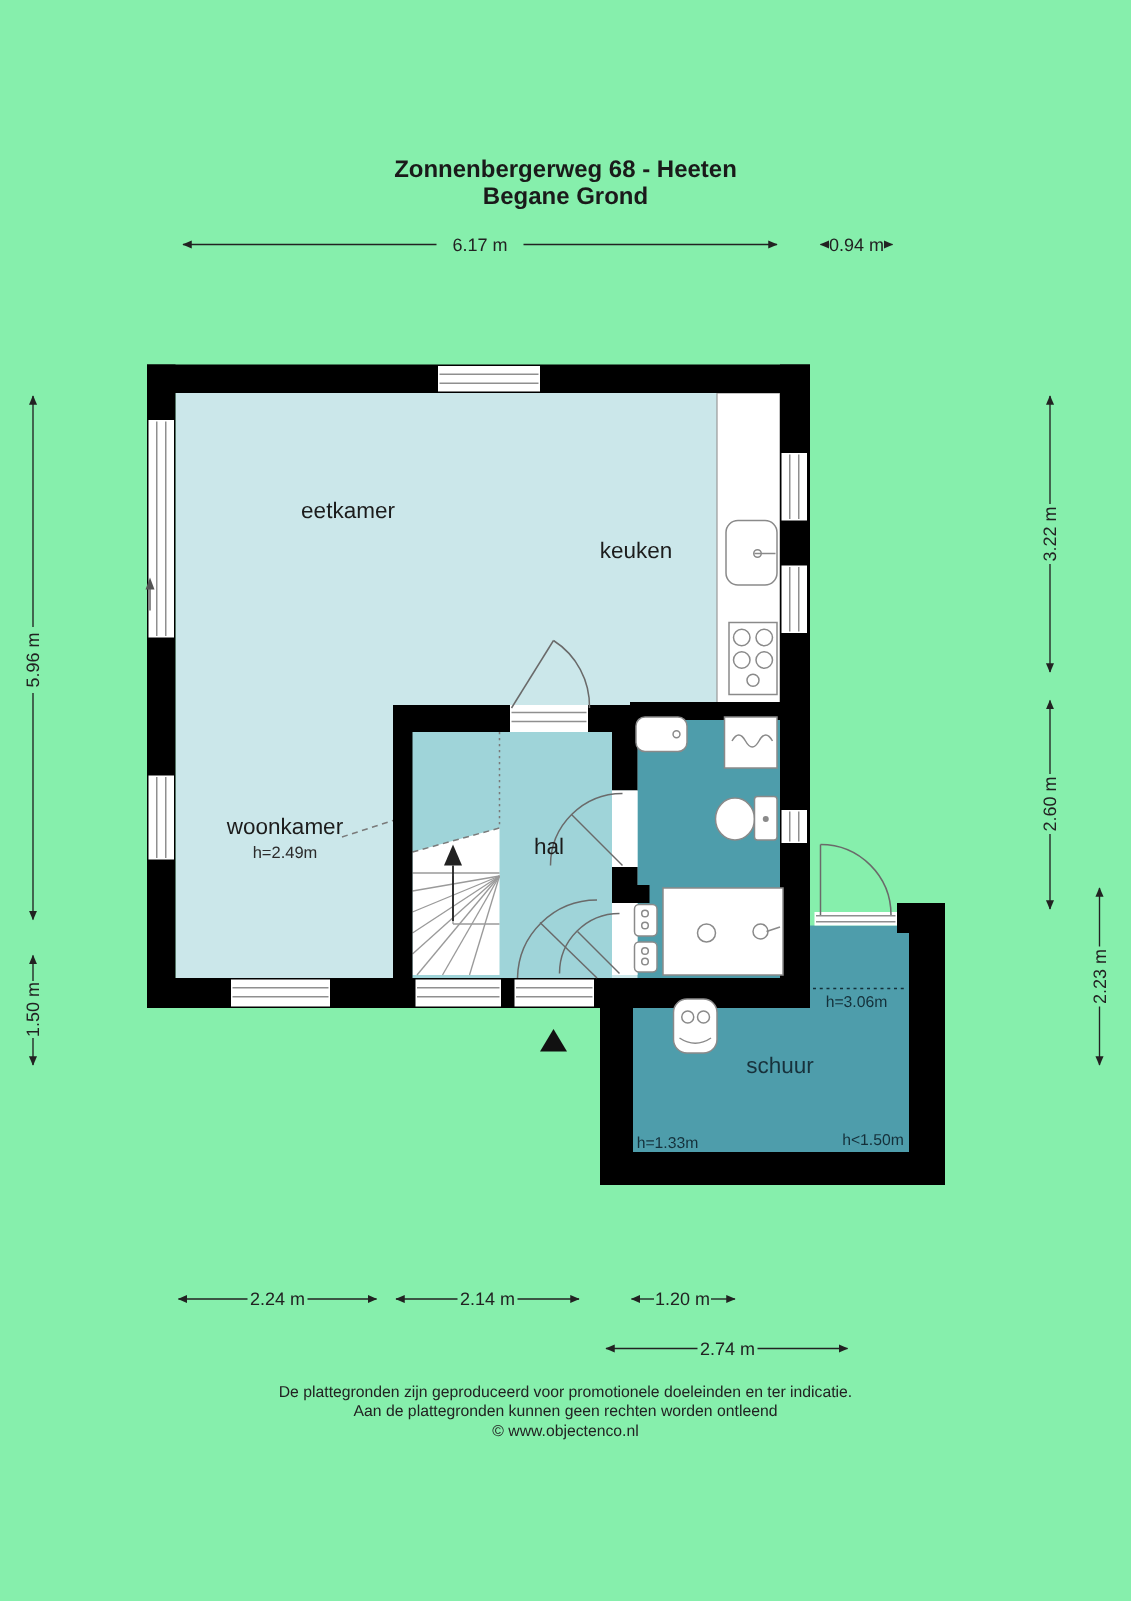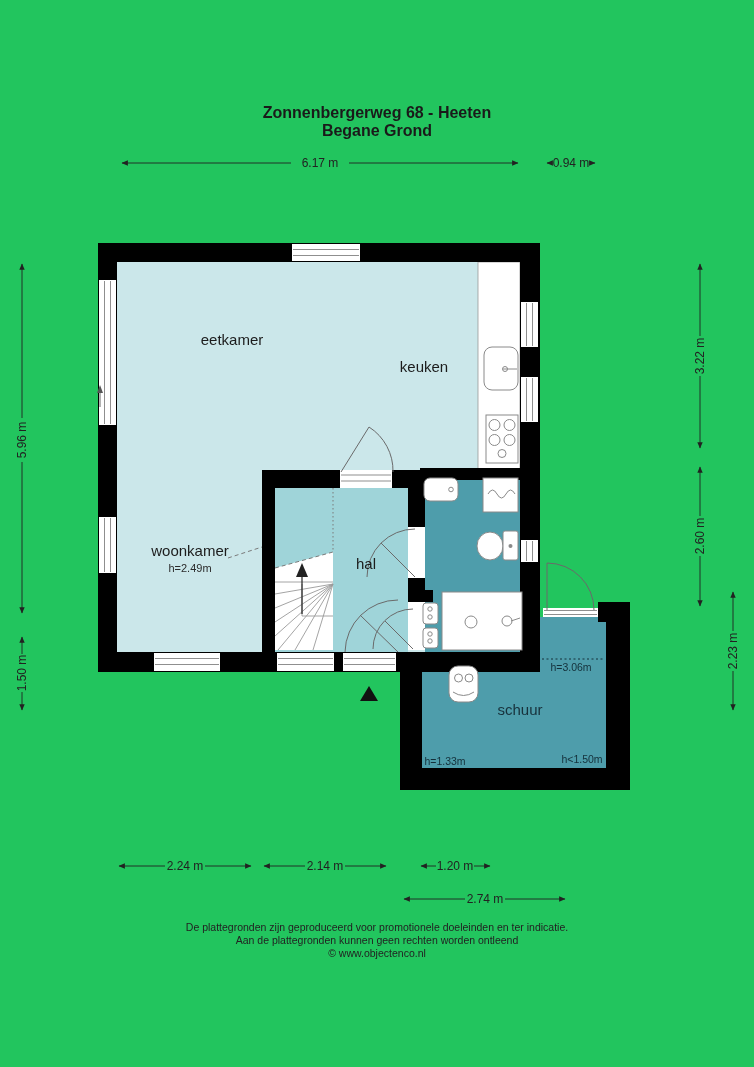--- a/index.html
+++ b/index.html
@@ -1,16 +1,16 @@
 <!DOCTYPE html>
 <html><head>
 <meta charset="utf-8">
 <style>
   html,body{margin:0;padding:0;background:#fff;}
-  #page{position:relative;width:754px;height:1067px;background:#22c55e;overflow:hidden;
+  #page{position:relative;width:754px;height:1067px;background:#86efac;overflow:hidden;
         font-family:"Liberation Sans","DejaVu Sans",sans-serif;}
   svg{display:block;}
   text{font-family:"Liberation Sans","DejaVu Sans",sans-serif;}
   .title-line{font-size:16px;font-weight:bold;fill:#1a1a1a;}
   .dim-label{font-size:12px;fill:#222;}
   .room-label{font-size:15px;fill:#1c1c1c;}
   .room-label-dark{font-size:15px;fill:#17313b;}
   .h-label{font-size:11px;fill:#2b2b2b;}
   .h-label-dark{font-size:10.5px;fill:#14303a;}
   .footer-line{font-size:10.5px;fill:#222;}

